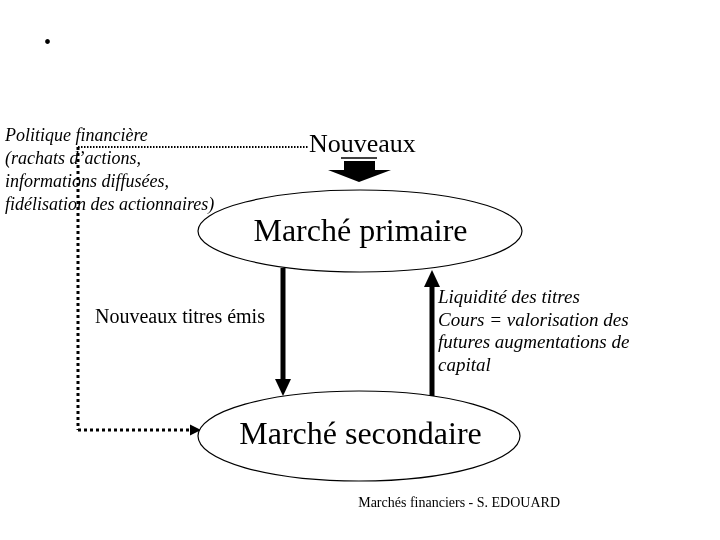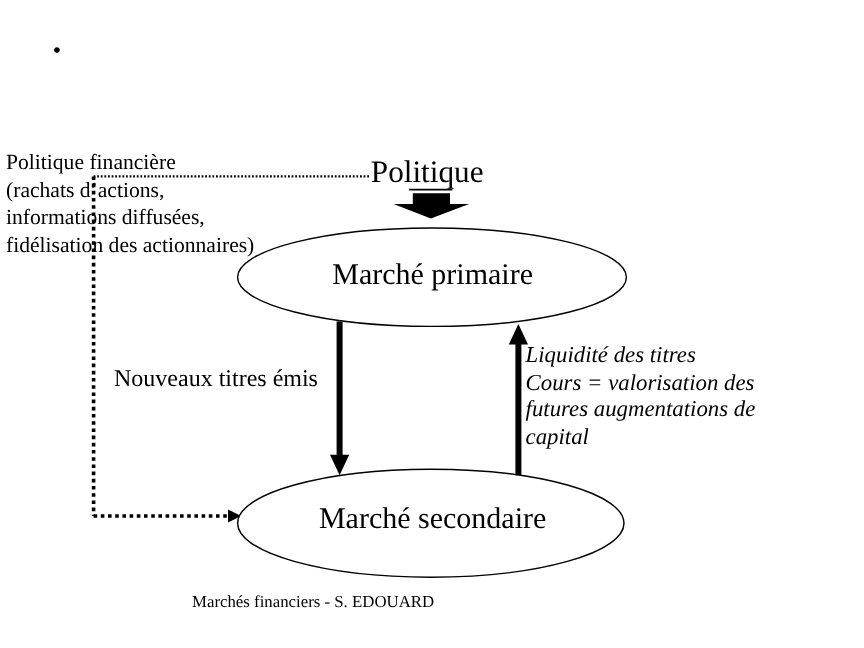--- a/index.html
+++ b/index.html
@@ -17,44 +17,45 @@
   .bullet-marker {
     left: 44px; top: 27px;
     font-size: 20px; line-height: 30px;
   }
   .bullet-text {
     left: 68px; top: 27px;
     font-size: 20px; line-height: 30px;
   }
   .left-note {
     left: 5px; top: 124px;
+    font-style: italic;
     font-size: 18px; line-height: 23px;
   }
   .emitter-label {
     left: 309px; top: 131px;
     font-size: 26px; line-height: 26px;
   }
   .ellipse-label {
     left: 198px; width: 325px;
     text-align: center;
-    font-size: 25px; line-height: 26px;
+    font-size: 32px; line-height: 26px;
   }
   .primary-label { top: 217px; }
   .secondary-label { top: 420px; }
   .new-titles-label {
     left: 95px; top: 305px;
     font-size: 20px; line-height: 22px;
   }
   .liquidity-note {
     left: 438px; top: 286px;
     font-size: 19px; line-height: 22.5px; font-style: italic;
   }
   .footer-text {
     left: 160px; top: 495px; width: 400px;
-    text-align: left;
+    text-align: right;
     font-size: 14px; line-height: 16px;
   }
   svg.diagram { position: absolute; left: 0; top: 0; }
 </style>
 </head>
 <body>
 
 <div class="slide">
 
   <svg class="diagram" width="720" height="540" viewBox="0 0 720 540">
@@ -77,21 +78,21 @@
     <polygon points="424,287 440,287 432,270" fill="#000"></polygon>
   </svg>
 
   <div class="abs bullet-marker">•</div>
 
   <div class="abs left-note pre">Politique financière
 (rachats d’actions,
 informations diffusées,
 fidélisation des actionnaires)</div>
 
-  <div class="abs emitter-label">Politique</div>
+  <div class="abs emitter-label">Nouveaux</div>
 
   <div class="abs ellipse-label primary-label">Marché primaire</div>
   <div class="abs ellipse-label secondary-label">Marché secondaire</div>
 
   <div class="abs new-titles-label">Nouveaux titres émis</div>
   <div class="abs liquidity-note pre">Liquidité des titres
 Cours = valorisation des
 futures augmentations de
 capital</div>
 

